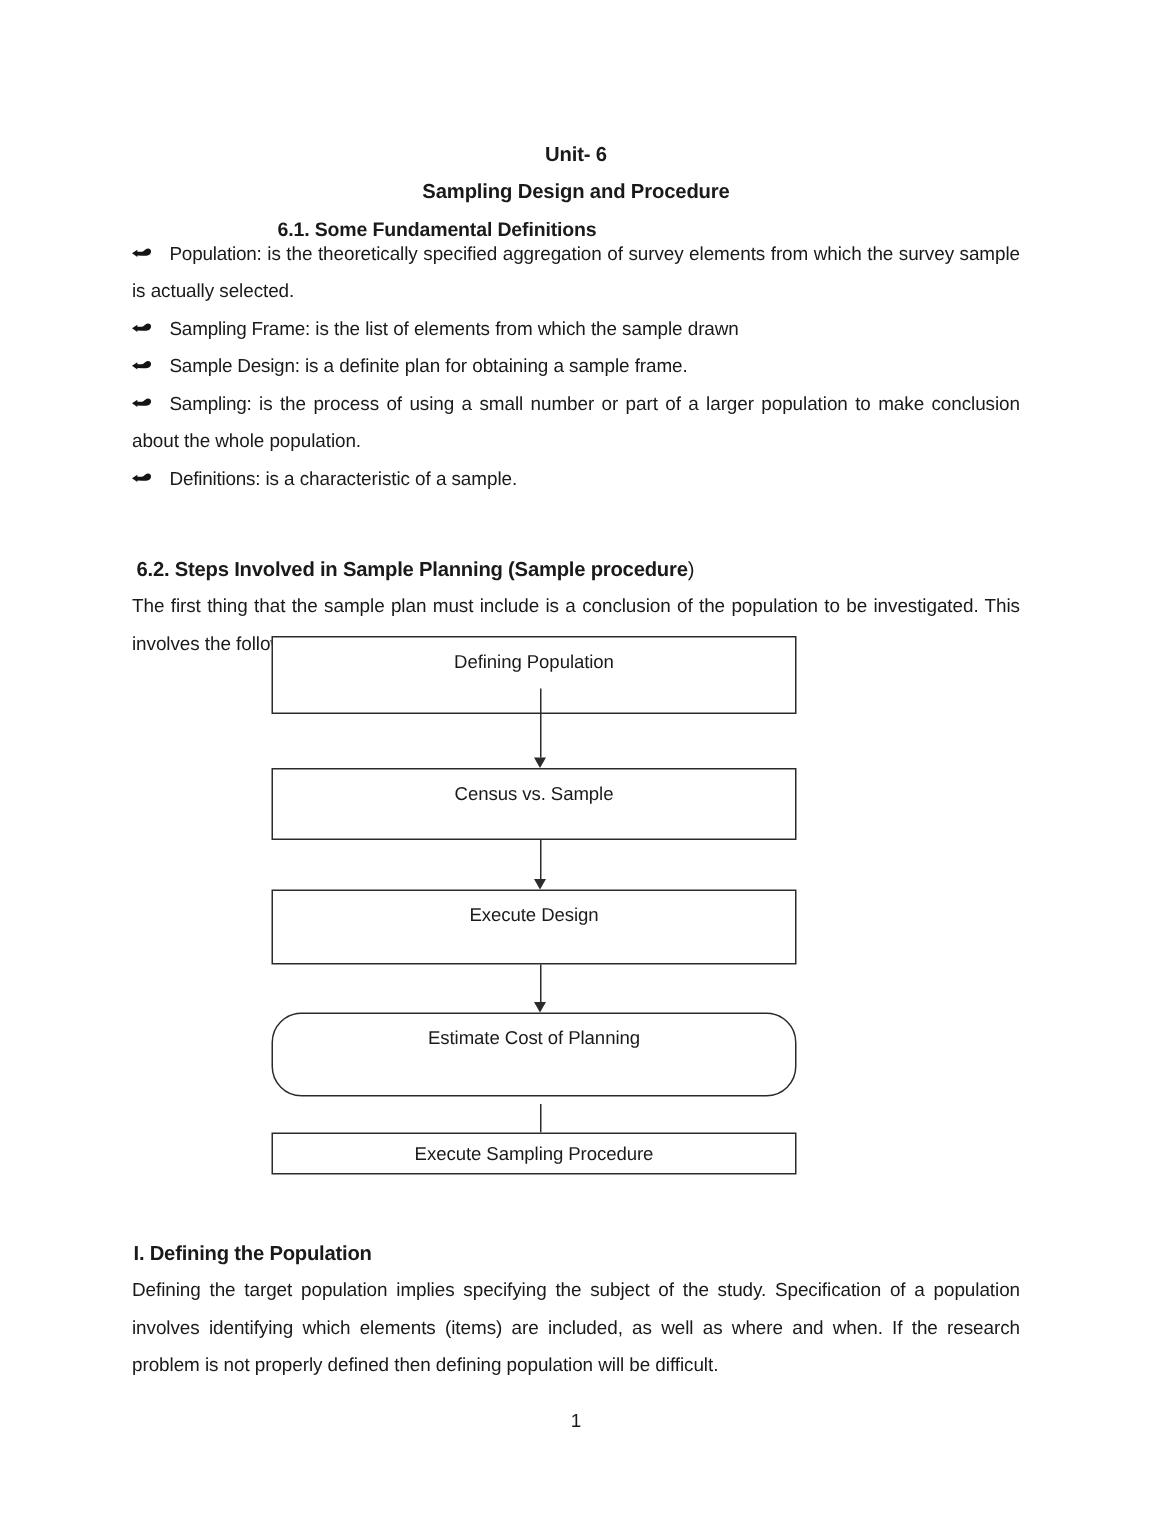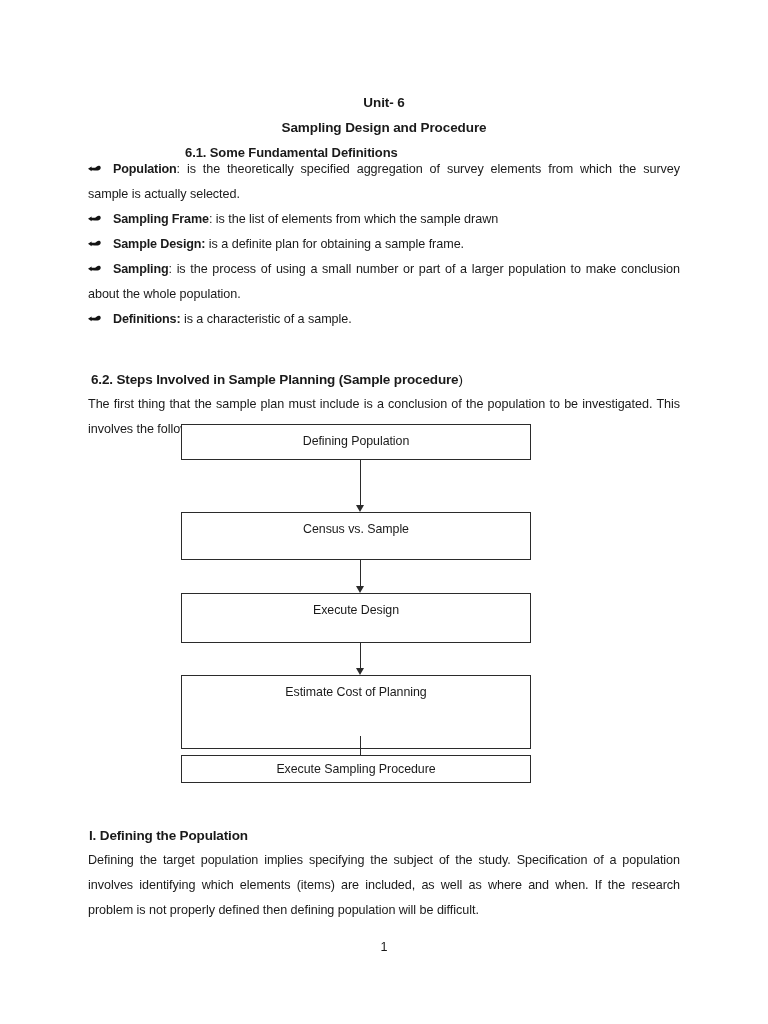--- a/index.html
+++ b/index.html
@@ -63,21 +63,21 @@
   .defs { }
 
   .def-line {
     font-size: 12.6px;
     line-height: 25px;
     text-align: justify;
     letter-spacing: -0.05px;
   }
 
   .def-line .term {
-    font-weight: bold;
+    font-weight: normal;
     letter-spacing: -0.15px;
     padding-left: 12px;
   }
 
   
   .hand {
     display: inline-block;
     width: 13px;
     height: 9px;
     vertical-align: 0px;
@@ -177,21 +177,21 @@
           </svg></span><span class="term">Definitions:</span><span> </span><span>is a characteristic of a sample.</span></div>
     </div>
 
   <div class="content" style="top:367px;">
     <div class="section-head"><span class="bold">6.2. Steps Involved in Sample Planning (Sample procedure</span><span class="tail-normal">)</span></div>
     <div class="para">The first thing that the sample plan must include is a conclusion of the population to be investigated.  This involves the following procedure:</div>
   </div>
 
   <div class="flow">
 
-    <div class="fbox" style="top:0px;height:36px;">
+    <div class="fbox" style="top:0px;height:52px;">
       <span>Defining Population</span>
     </div>
 
     <div class="connector" style="top:35px;height:53px;">
       <div class="stem" style="height:46px;"></div>
       <div class="head" style="top:46px;"></div>
     </div>
 
     <div class="fbox" style="top:88px;height:48px;">
       <span>Census vs. Sample</span>
@@ -204,21 +204,21 @@
 
     <div class="fbox" style="top:169px;height:50px;">
       <span>Execute Design</span>
     </div>
 
     <div class="connector" style="top:219px;height:32px;">
       <div class="stem" style="height:25px;"></div>
       <div class="head" style="top:25px;"></div>
     </div>
 
-    <div class="fbox" style="top:251px;height:74px;">
+    <div class="fbox" style="top:251px;height:56px;border-radius:20px;">
       <span>Estimate Cost of Planning</span>
     </div>
 
     <div class="connector" style="top:312px;height:19px;">
       <div class="stem" style="height:19px;"></div>
     </div>
 
     <div class="fbox" style="top:331px;height:28px;">
       <span style="padding-top:6px;">Execute Sampling Procedure</span>
     </div>

